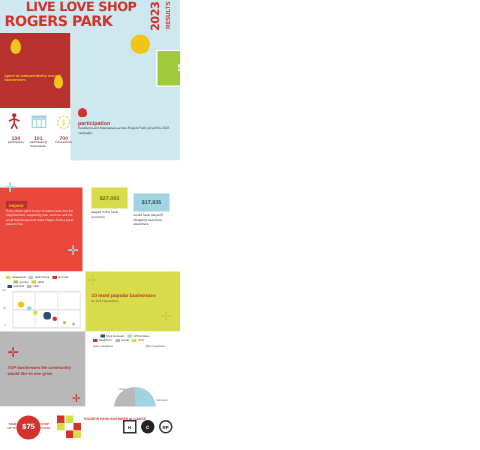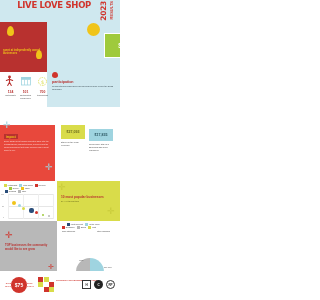--- a/index.html
+++ b/index.html
@@ -148,20 +148,21 @@
 </style>
 </head>
 <body>
 
 <div class="page">
 
   <div class="header">
     <span class="spark" style="left:1px;top:1px;">✳</span>
     <div class="title-wrap">
       <div class="title-l1">LIVE LOVE SHOP</div>
+      <div class="title-l2">ROGERS PARK</div>
     </div>
     <div class="year-block">
       <div class="year-v">2023</div>
       <div class="res-v">RESULTS</div>
     </div>
   </div>
 
   <div class="band1">
     <div class="red-left">
       <div class="blob" style="left:7px;top:4px;width:7px;height:10px;"></div>

